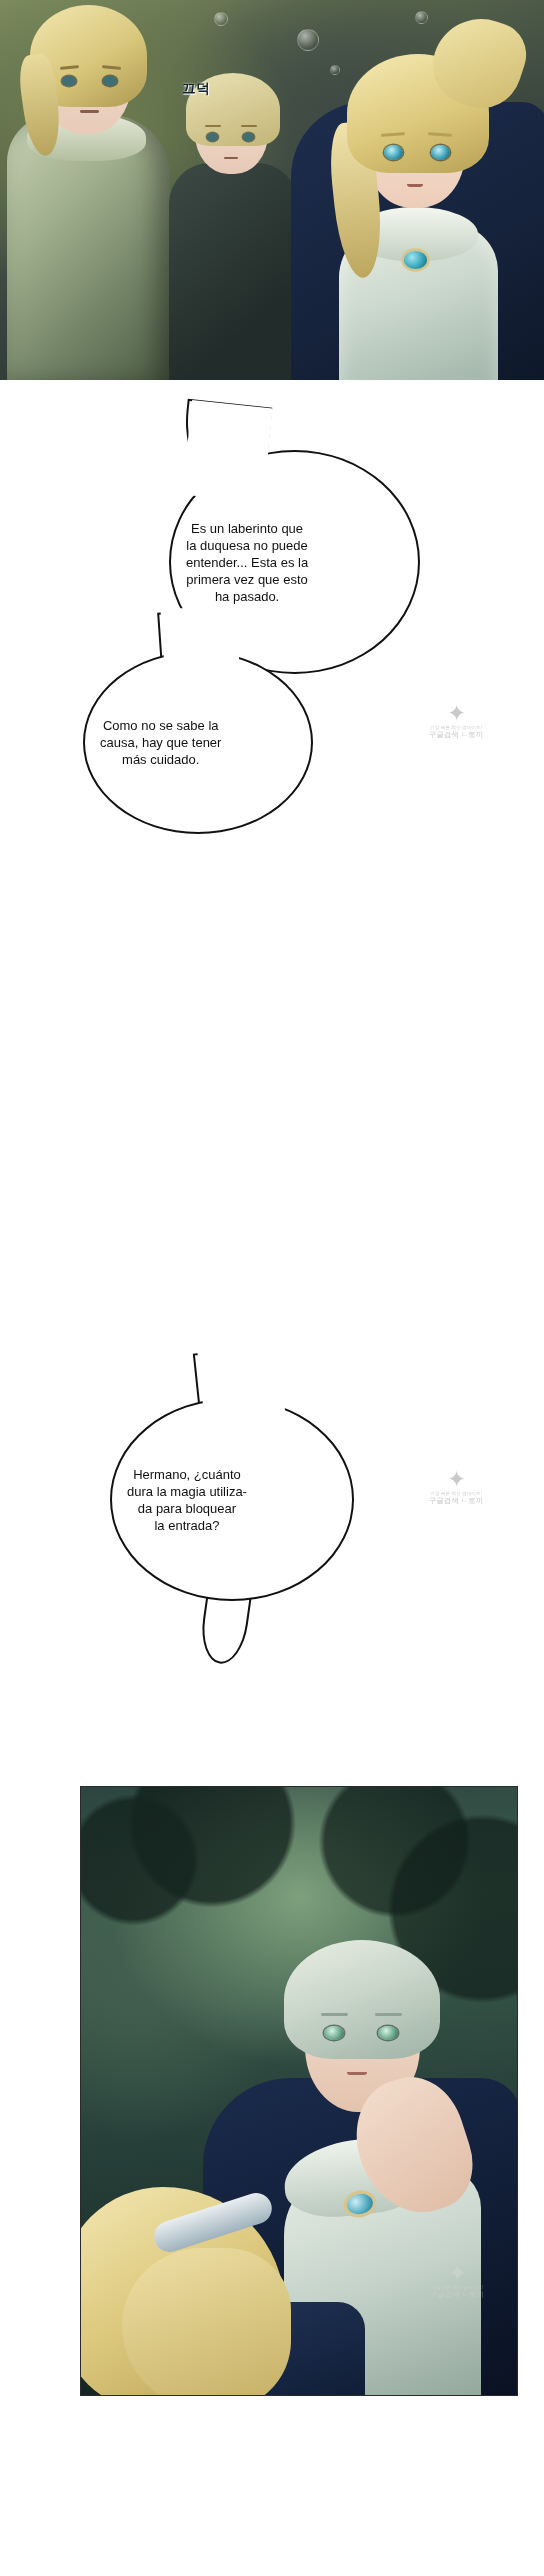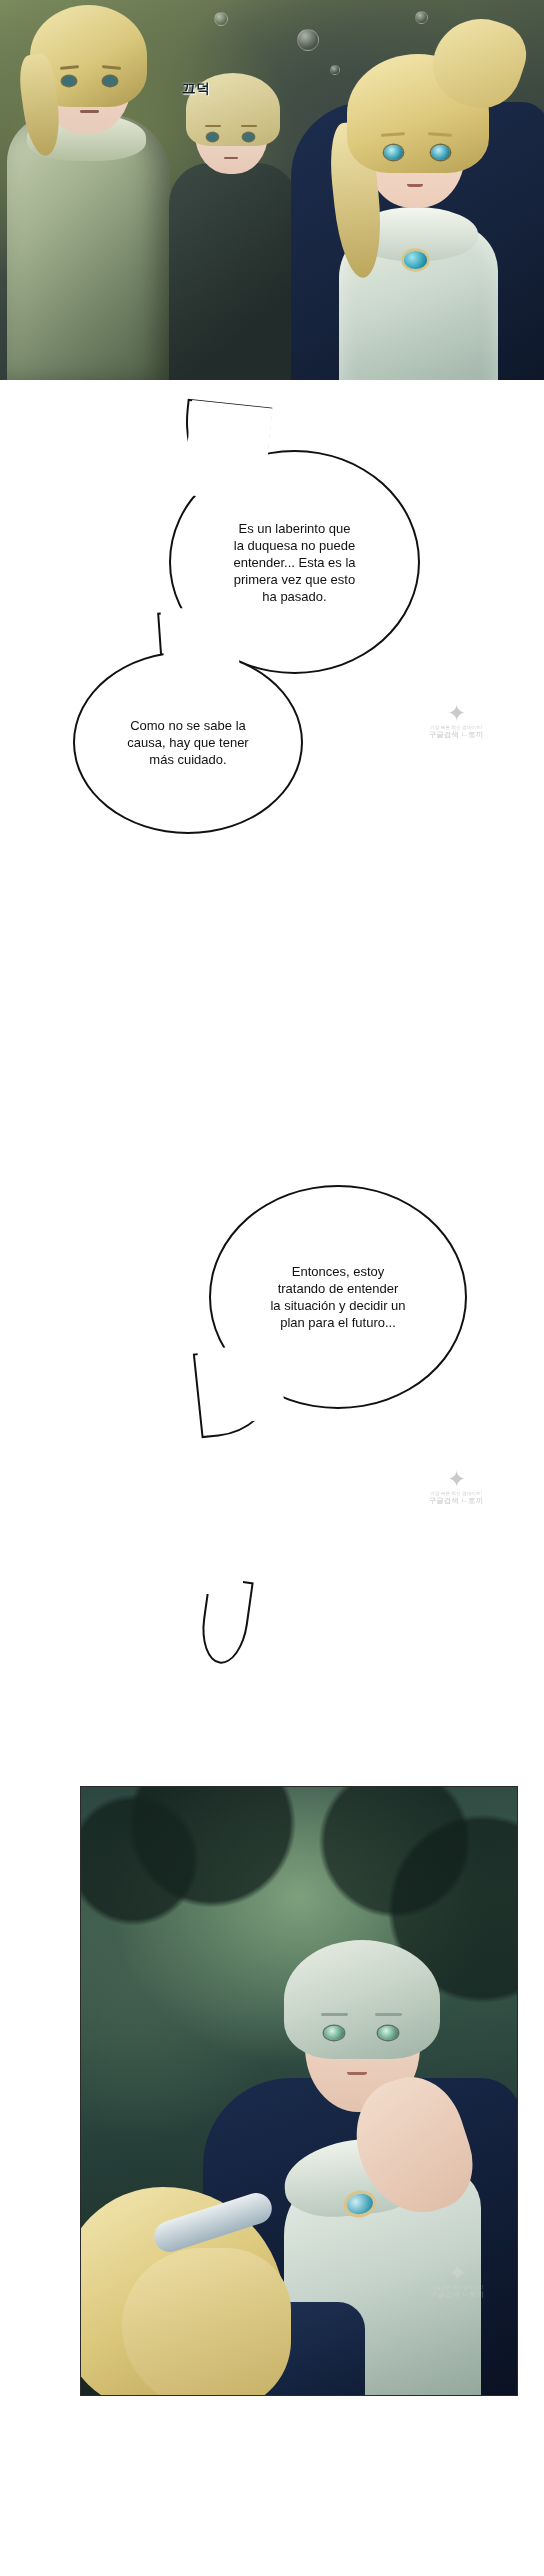--- a/index.html
+++ b/index.html
@@ -316,21 +316,21 @@
   .wm-dark .wm-mark, .wm-dark .wm-l1, .wm-dark .wm-l2 { color: #d9d9d9; opacity: .55; }
 
   
   .bubble {
     position: absolute;
     background: #ffffff;
     border: 2px solid #111111;
     border-radius: 50%;
     display: flex;
     align-items: center;
-    justify-content: center;
+    justify-content: flex-start;
     box-sizing: border-box;
     z-index: 5;
   }
   .bubble .btxt {
     text-align: center;
     color: #111;
     font-size: 13px;
     line-height: 17px;
     white-space: pre-line;
     padding: 0 15px;
@@ -420,41 +420,41 @@
   <div class="bubble" style="left:169px; top:450px; width:251px; height:224px;">
     <div class="btxt">Es un laberinto que
 la duquesa no puede
 entender... Esta es la
 primera vez que esto
 ha pasado.</div>
   </div>
 
   <div class="tail" style="left:160px; top:610px; width:75px; height:81px; border-radius:0 0 80% 0; transform:rotate(-4deg);"></div>
   <div class="tail-mask" style="left:163px; top:607px; width:75px; height:76px; transform:rotate(-4deg);"></div>
-  <div class="bubble" style="left:73px; top:651px; width:230px; height:183px;">
+  <div class="bubble" style="left:83px; top:651px; width:230px; height:183px;">
     <div class="btxt">Como no se sabe la
 causa, hay que tener
 más cuidado.</div>
   </div>
 
   <div class="wm" style="left:416px; top:1468px;">
     <div class="wm-mark">✦</div>
     <div class="wm-l1">가장 빠른 최신 업데이트!</div>
     <div class="wm-l2">구글검색 ㄴ토끼</div>
   </div>
 
-  <div class="bubble" style="left:209px; top:1185px; width:258px; height:224px;">
-    <div class="btxt">Entonces, estoy
-tratando de entender
-la situación y decidir un
-plan para el futuro...</div>
-  </div>
 
   <div class="tail" style="left:197px; top:1349px; width:81px; height:81px; border-radius:0 0 80% 0; transform:rotate(-6deg);"></div>
   <div class="tail-mask" style="left:201px; top:1346px; width:81px; height:76px; transform:rotate(-6deg);"></div>
+  <div class="bubble" style="left:110px; top:1398px; width:244px; height:203px;">
+    <div class="btxt">Hermano, ¿cuánto
+dura la magia utiliza-
+da para bloquear
+la entrada?</div>
+  </div>
   <div class="tail" style="left:203px; top:1579px; width:41px; height:81px; border-radius:0 0 50% 50%; transform:rotate(8deg);"></div>
   <div class="tail-mask" style="left:205px; top:1574px; width:38px; height:20.3px;"></div>
 
   <div class="panel3">
     <div class="p3-bg"></div>
     <div class="p3-forest"></div>
 
     <div class="fig">
       <div class="p3-boy-cloak"></div>
       <div class="p3-boy-shirt"></div>

